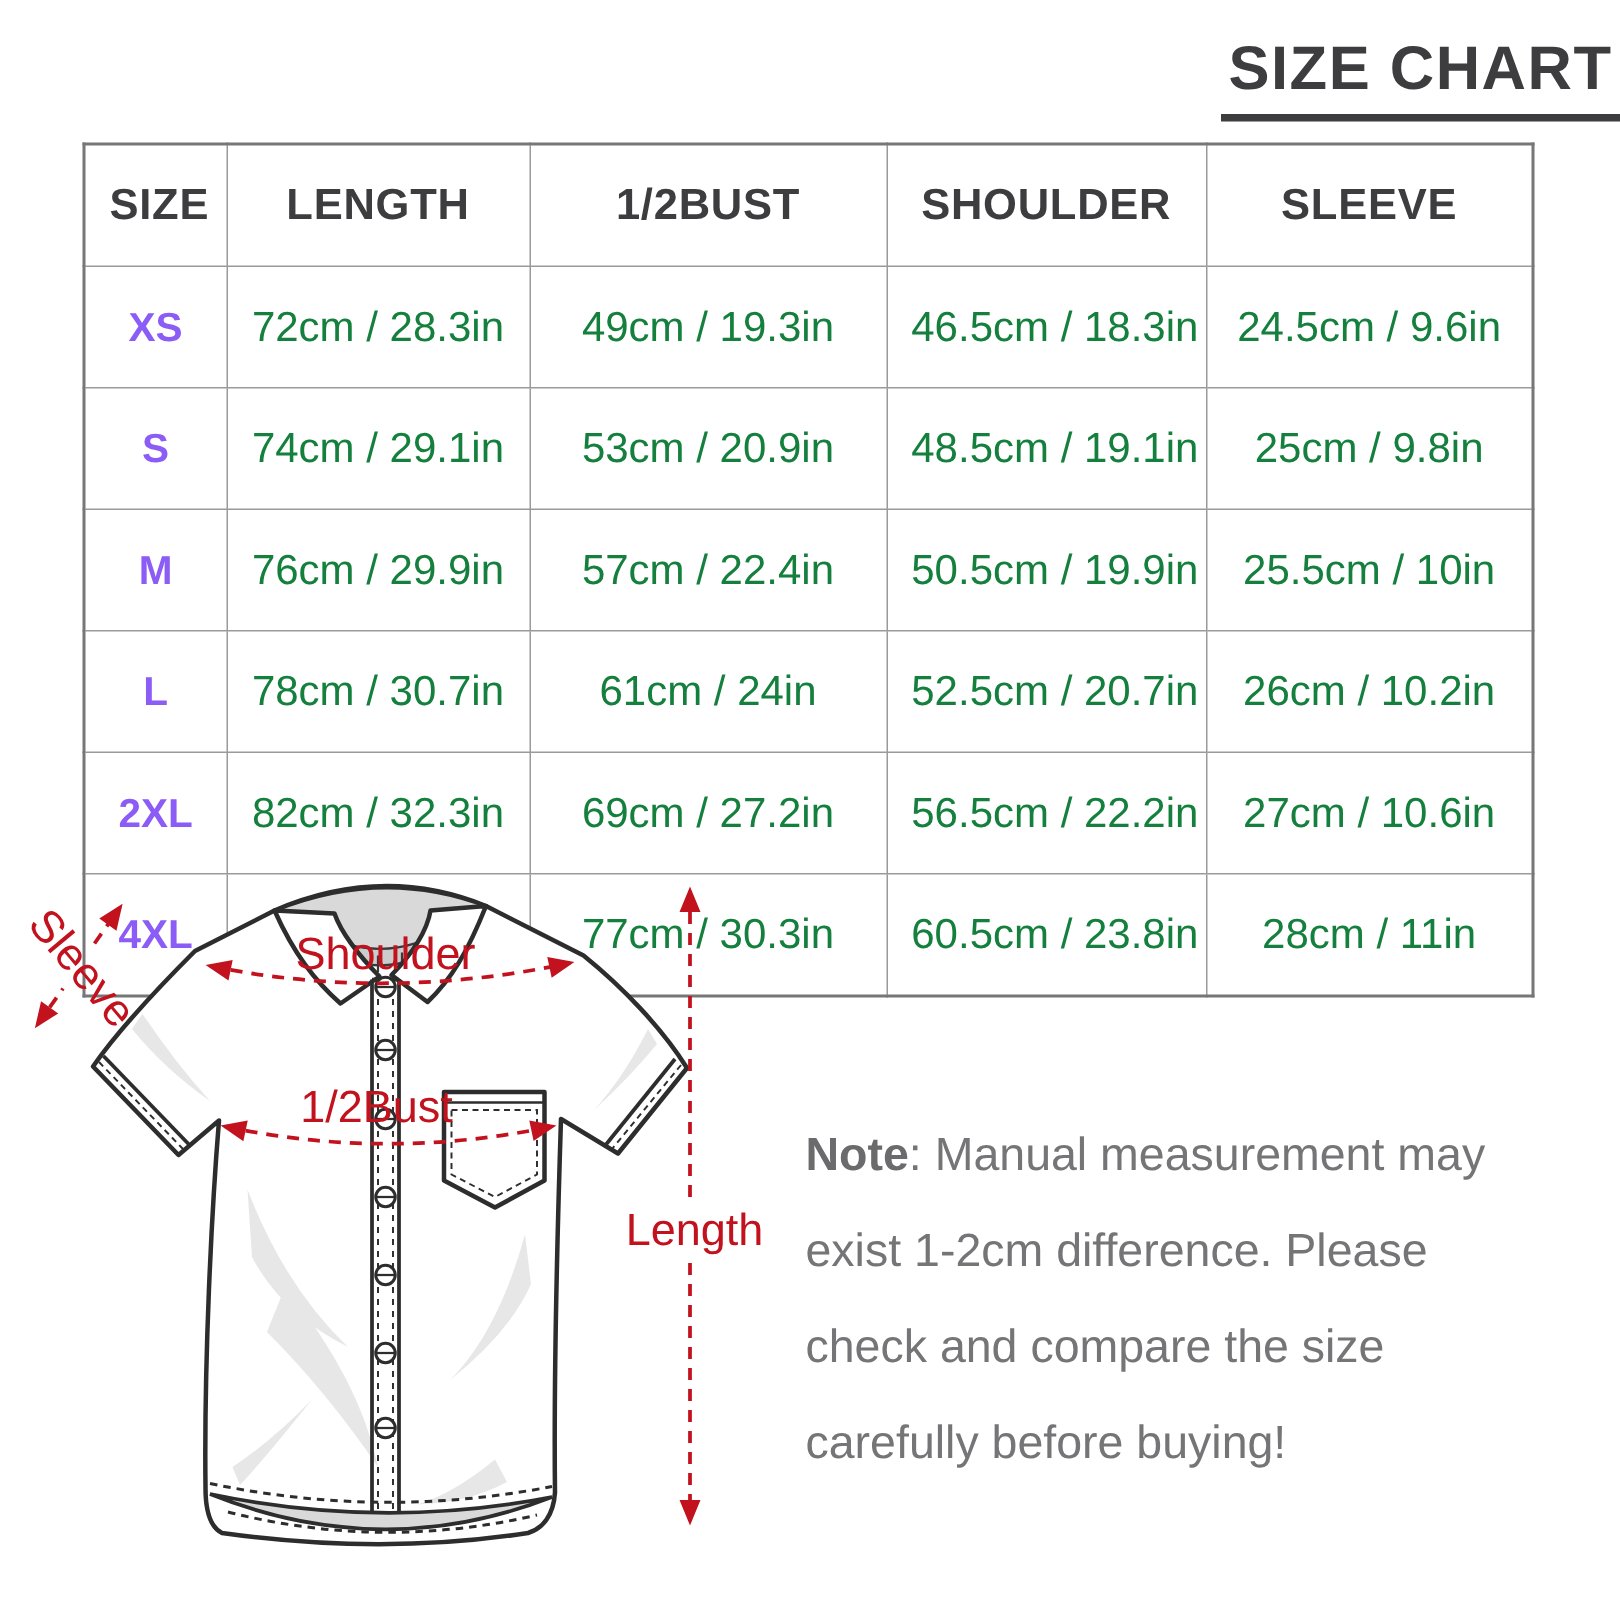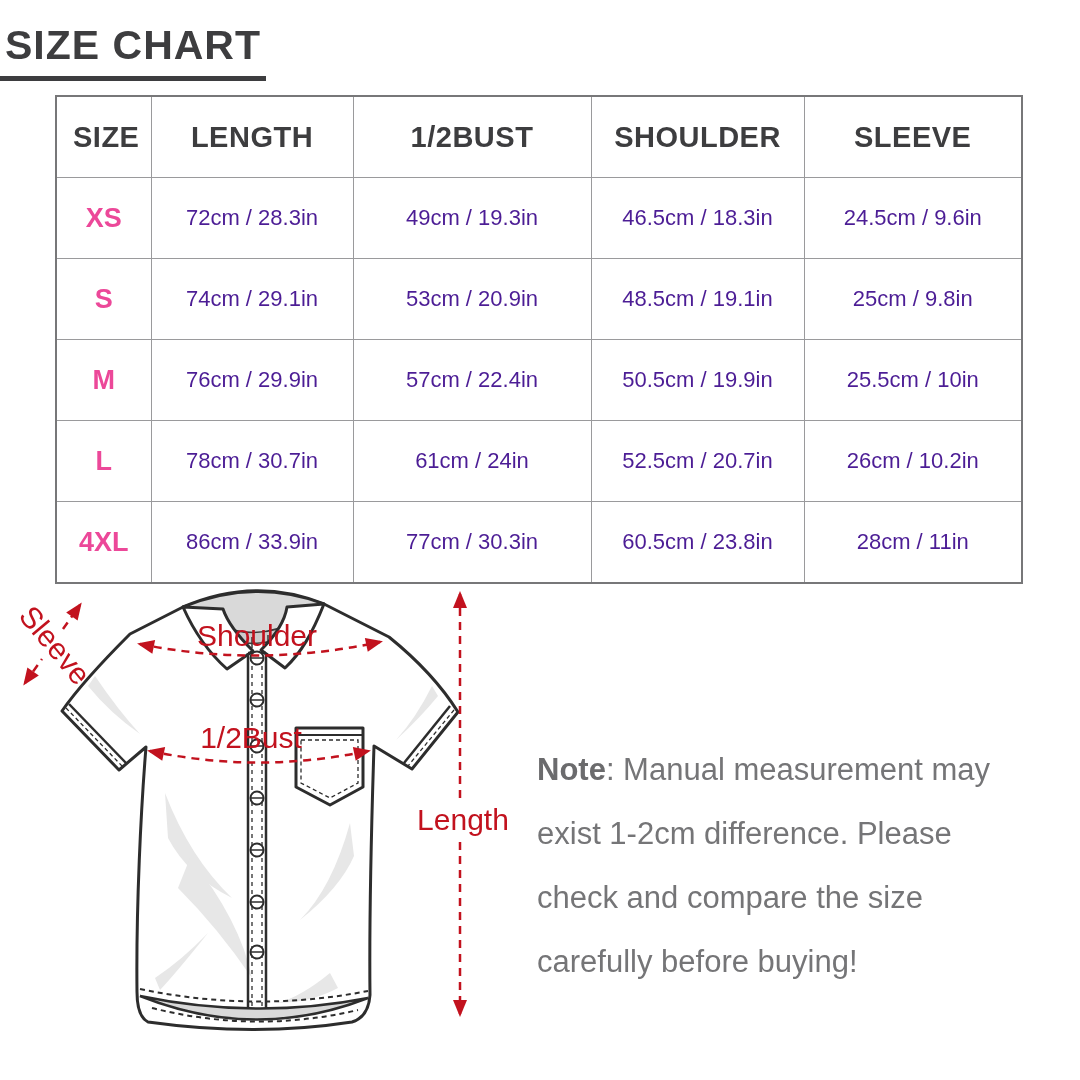--- a/index.html
+++ b/index.html
@@ -1,37 +1,37 @@
 <!DOCTYPE html>
 <html><head>
 <meta charset="utf-8">
 <style>
   html,body{margin:0;padding:0;}
   body{
     width:1080px;height:1080px;position:relative;background:#ffffff;
     font-family:"Liberation Sans", sans-serif;overflow:hidden;
   }
   
-  .title-wrap{position:absolute;top:22px;left:0;width:1080px;text-align:left;}
+  .title-wrap{position:absolute;top:22px;left:0;width:1080px;text-align:right;}
   .title-wrap h1{
     display:inline-block;margin:0;font-size:41px;font-weight:bold;color:#3d3d3f;
     letter-spacing:1px;border-bottom:5px solid #3d3d3f;padding:0 5px 7px 5px;
   }
   
   table.size-table{
     position:absolute;left:55px;top:95px;width:966px;height:433px;
     border-collapse:collapse;table-layout:fixed;border:2px solid #777779;
   }
   .size-table th,.size-table td{
     border:1px solid #9a9a9c;text-align:center;vertical-align:middle;
     padding:16px;height:48px;white-space:nowrap;
   }
   .size-table th{font-size:29px;font-weight:bold;color:#3d3d3f;letter-spacing:0.5px;}
-  .size-table td{font-size:22px;color:#4c1d95;}
-  .size-table td.size-cell{font-size:27px;font-weight:bold;color:#ec4899;}
+  .size-table td{font-size:28px;color:#15803d;}
+  .size-table td.size-cell{font-size:27px;font-weight:bold;color:#8b5cf6;}
   
   .shirt-svg{position:absolute;left:0px;top:558px;width:540px;height:522px;}
   .meas-label{font-size:30px;}
   
   .note{
     position:absolute;left:537px;top:707px;width:480px;
     font-size:31px;line-height:64px;color:#757577;
   }
   .note b{font-weight:bold;color:#6b6b6d;}
 </style>
@@ -80,20 +80,27 @@
       <td>57cm / 22.4in</td>
       <td>50.5cm / 19.9in</td>
       <td>25.5cm / 10in</td>
     </tr>
     <tr>
       <td class="size-cell">L</td>
       <td>78cm / 30.7in</td>
       <td>61cm / 24in</td>
       <td>52.5cm / 20.7in</td>
       <td>26cm / 10.2in</td>
+    </tr>
+    <tr>
+      <td class="size-cell">2XL</td>
+      <td>82cm / 32.3in</td>
+      <td>69cm / 27.2in</td>
+      <td>56.5cm / 22.2in</td>
+      <td>27cm / 10.6in</td>
     </tr>
     <tr>
       <td class="size-cell">4XL</td>
       <td>86cm / 33.9in</td>
       <td>77cm / 30.3in</td>
       <td>60.5cm / 23.8in</td>
       <td>28cm / 11in</td>
     </tr>
   </tbody>
 </table>

